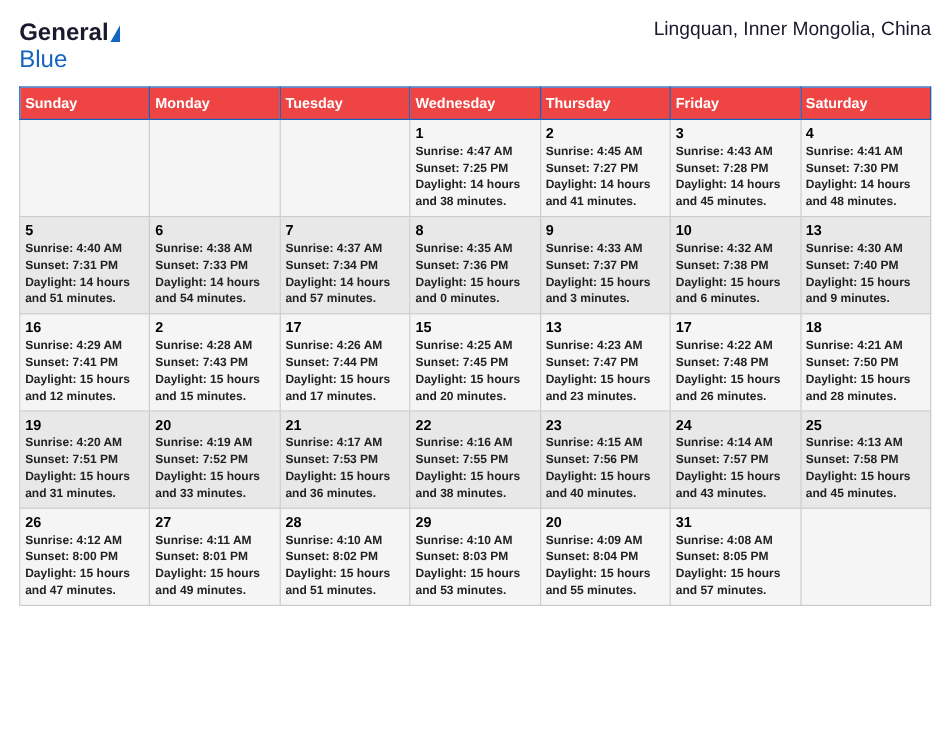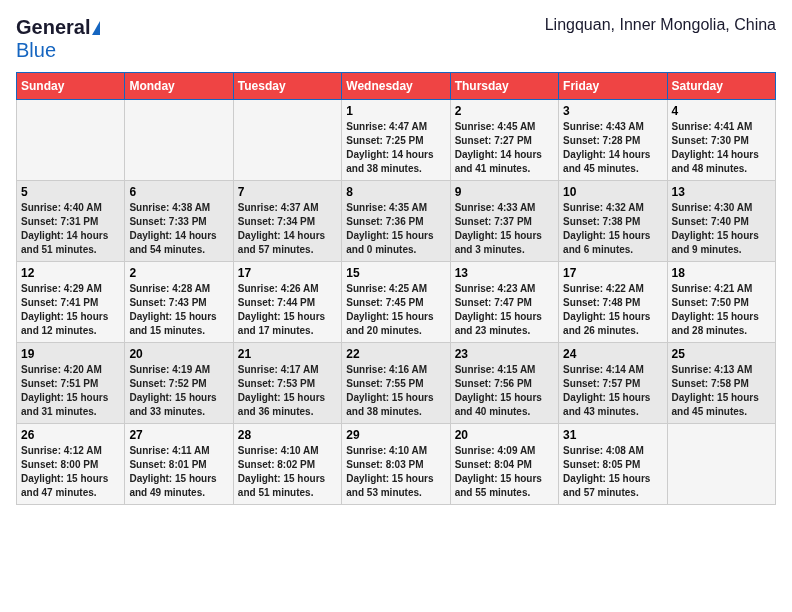--- a/index.html
+++ b/index.html
@@ -175,21 +175,21 @@
           <span class="day-num">10</span>
           <div class="day-info">Sunrise: 4:32 AM<br>Sunset: 7:38 PM<br>Daylight: 15 hours<br>and 6 minutes.</div>
         </td>
         <td>
           <span class="day-num">13</span>
           <div class="day-info">Sunrise: 4:30 AM<br>Sunset: 7:40 PM<br>Daylight: 15 hours<br>and 9 minutes.</div>
         </td>
       </tr>
       <tr>
         <td>
-          <span class="day-num">12</span>
+          <span class="day-num">16</span>
           <div class="day-info">Sunrise: 4:29 AM<br>Sunset: 7:41 PM<br>Daylight: 15 hours<br>and 12 minutes.</div>
         </td>
         <td>
           <span class="day-num">2</span>
           <div class="day-info">Sunrise: 4:28 AM<br>Sunset: 7:43 PM<br>Daylight: 15 hours<br>and 15 minutes.</div>
         </td>
         <td>
           <span class="day-num">17</span>
           <div class="day-info">Sunrise: 4:26 AM<br>Sunset: 7:44 PM<br>Daylight: 15 hours<br>and 17 minutes.</div>
         </td>

